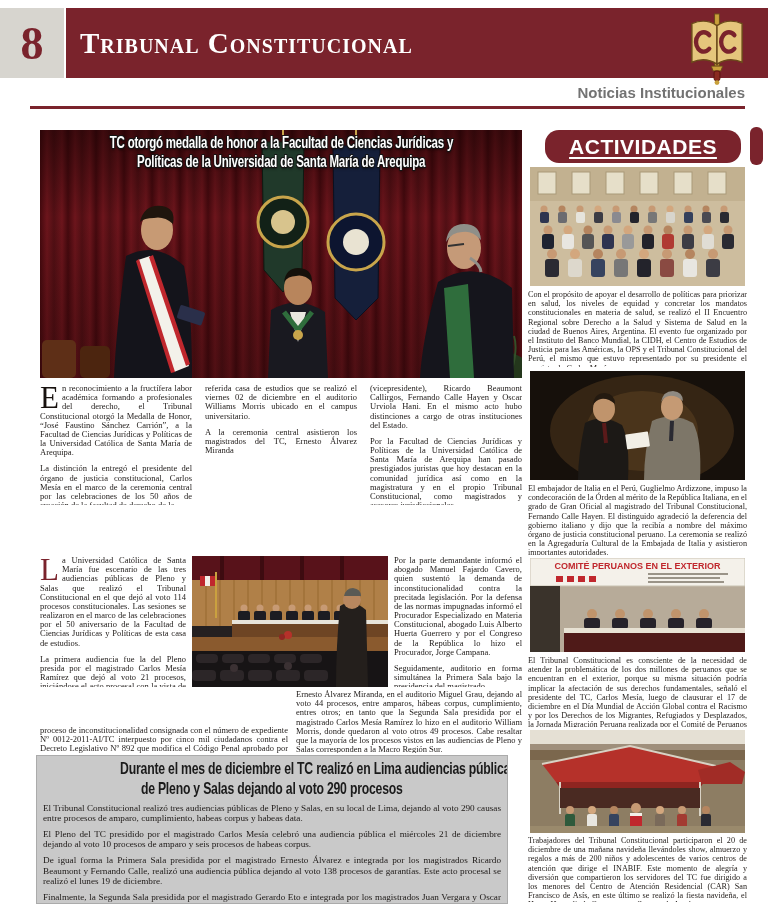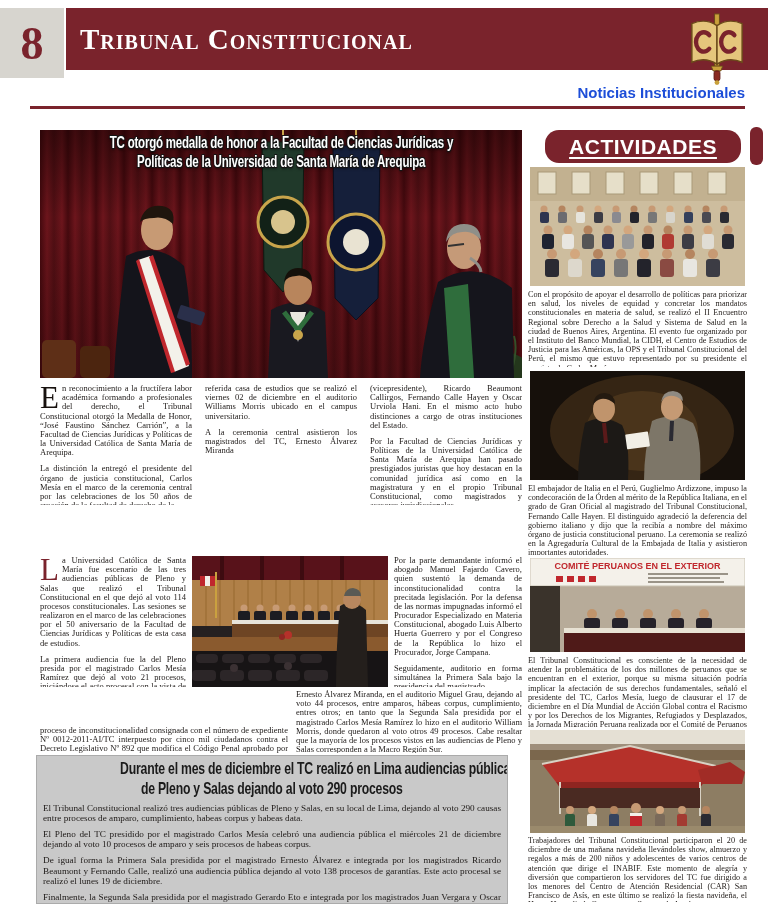--- a/index.html
+++ b/index.html
@@ -3,27 +3,27 @@
 <meta charset="utf-8">
 <style>
   html,body{margin:0;padding:0;background:#ffffff;}
   #page{position:relative;width:768px;height:904px;background:#ffffff;overflow:hidden;
         font-family:"Liberation Serif",serif;color:#1e1a18;}
 
   
   .pagenum-box{position:absolute;left:0;top:8px;width:64px;height:70px;background:#d7d5cf;
                display:flex;align-items:center;justify-content:center;}
   .pagenum{font-size:46px;font-weight:bold;color:#7a232c;font-family:"Liberation Serif",serif;}
-  .band{position:absolute;left:66px;top:8px;width:702px;height:62px;background:#7a232c;}
+  .band{position:absolute;left:66px;top:8px;width:702px;height:70px;background:#7a232c;}
   .masthead{position:absolute;left:14px;top:50%;transform:translateY(-50%);margin:0;
             font-family:"Liberation Serif",serif;font-variant:small-caps;font-weight:bold;
             font-size:29px;letter-spacing:1px;color:#ffffff;white-space:nowrap;}
   .logo{position:absolute;left:688px;top:12px;width:58px;height:74px;}
   .section-label{position:absolute;right:23px;top:84px;font-family:"Liberation Sans",sans-serif;
-                 font-weight:bold;font-size:15px;color:#1d4ed8;margin-left:30px;}
+                 font-weight:bold;font-size:15px;color:#737373;margin-left:30px;}
   .section-rule{position:absolute;left:30px;top:106px;width:715px;height:3px;background:#7a232c;}
 
   
   .body-txt{font-size:8.5px;line-height:1.08;text-align:justify;}
   .body-txt p{margin:0 0 7px 0;}
   .dropcap{float:left;font-size:31px;line-height:25px;padding:1px 3px 0 0;font-family:"Liberation Serif",serif;}
   .dc-dark{color:#17110e;}
   .dc-maroon{color:#7a232c;}
   .cond{display:inline-block;transform:scaleX(.72);transform-origin:50% 50%;white-space:nowrap;
         font-family:"Liberation Sans",sans-serif;font-weight:bold;letter-spacing:-.3px;}

